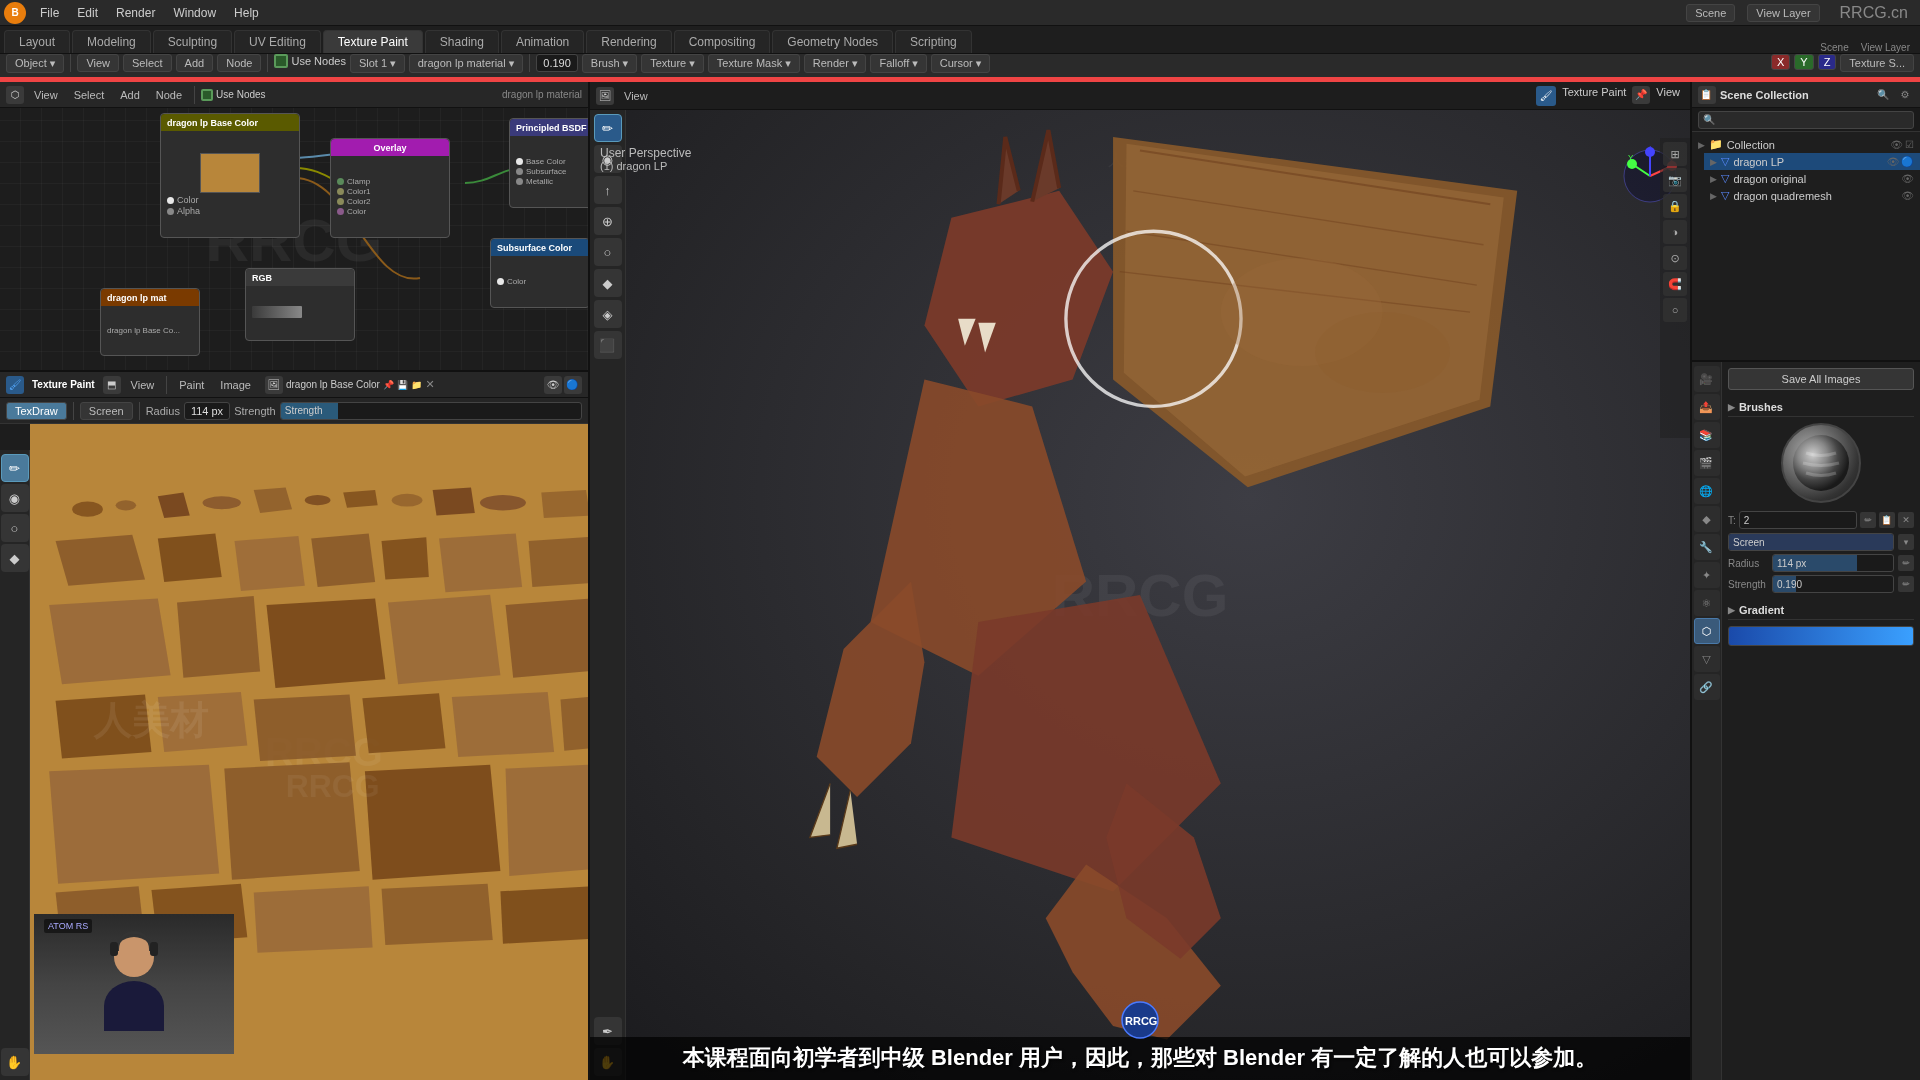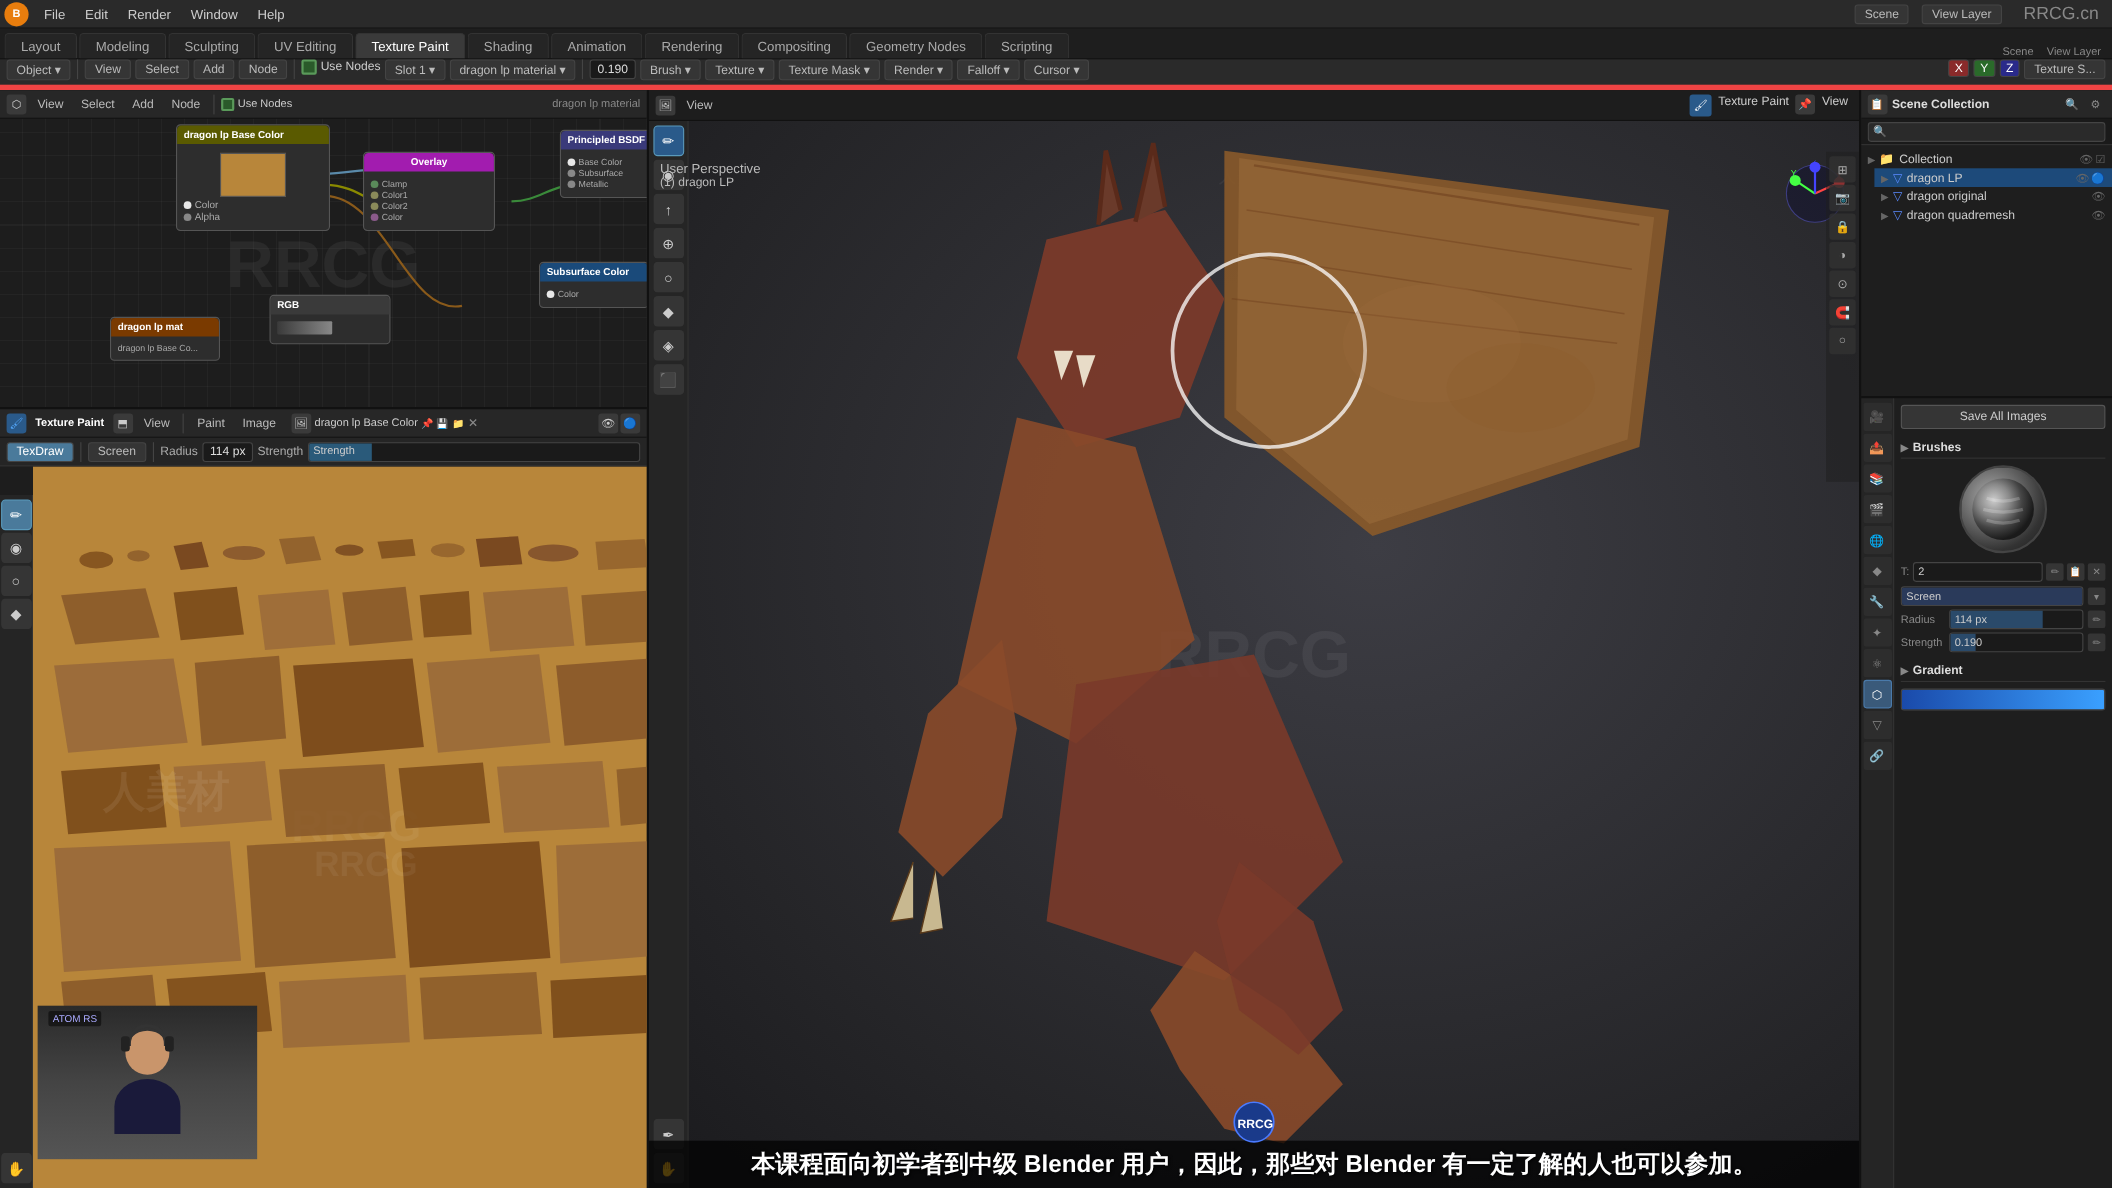--- a/index.html
+++ b/index.html
@@ -189,21 +189,21 @@
       min-width: 100px;
     }
     .node-header {
       padding: 3px 6px;
       border-radius: 4px 4px 0 0;
       font-size: 10px;
       font-weight: bold;
       color: #fff;
     }
     .node-body {
-      padding: 6px 6px;
+      padding: 20px 6px;
       font-size: 9px;
       color: #aaa;
     }
     .node-row { margin: 1px 0; display: flex; align-items: center; gap: 3px; }
     .node-dot { width: 7px; height: 7px; border-radius: 50%; flex-shrink: 0; }
 
     
     #uv-editor {
       flex: 1;
       background: #1d1d1d;

